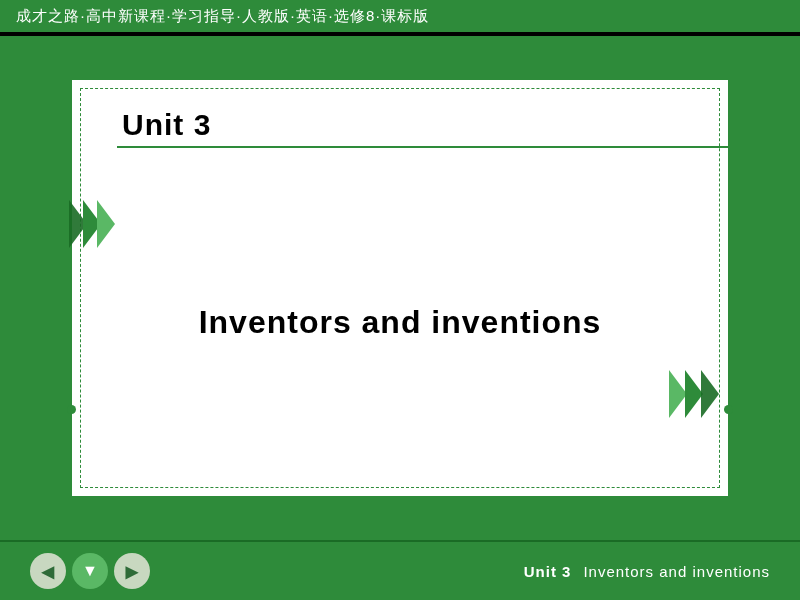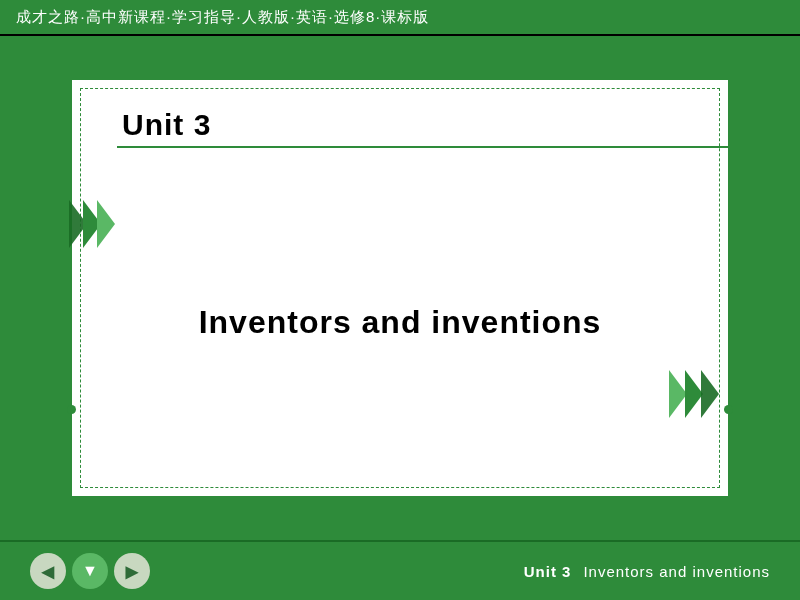--- a/index.html
+++ b/index.html
@@ -16,21 +16,21 @@
       font-family: 'SimHei', 'Microsoft YaHei', Arial, sans-serif;
     }
 
     
     .header {
       background: #2e8b3a;
       height: 36px;
       display: flex;
       align-items: center;
       padding: 8px 16px;
-      border-bottom: 2px solid #000000;
+      border-bottom: 4px solid #000000;
     }
 
     .header-text {
       color: #fff;
       font-size: 15px;
       letter-spacing: 1px;
     }
 
     
     .main {

